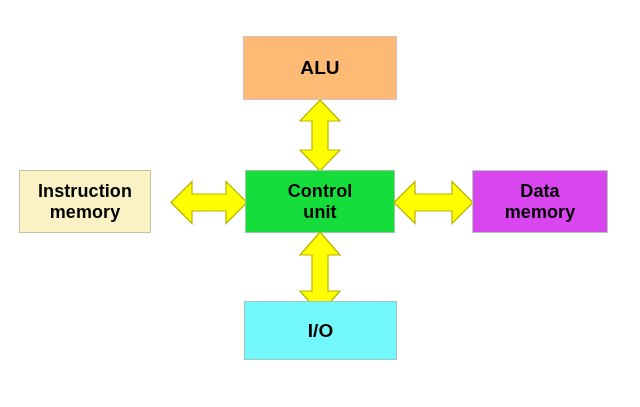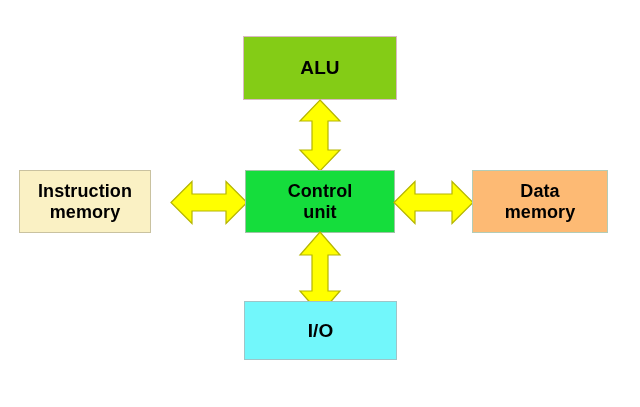--- a/index.html
+++ b/index.html
@@ -77,21 +77,21 @@
   #arrow-alu-control   { left: 298px; top: 99px;  width: 44px;  height: 73px; }
   #arrow-control-io    { left: 298px; top: 231px; width: 44px;  height: 84px; }
   #arrow-instr-control { left: 170px; top: 180px; width: 78px;  height: 45px; }
   #arrow-control-data  { left: 393px; top: 180px; width: 81px;  height: 45px; }
 </style>
 </head>
 <body style="background: rgb(255, 255, 255);">
 
 <div id="canvas">
 
-  <div class="block" id="block-alu" style="background: #84cc16; border-color: rgb(217, 185, 194);">
+  <div class="block" id="block-alu" style="background: #fdba74; border-color: rgb(217, 185, 194);">
     <span class="label">ALU</span>
   </div>
 
   <div class="arrow" id="arrow-alu-control">
     <svg viewBox="0 0 44 73" width="44" height="73" preserveAspectRatio="none">
       <polygon points="22,1 42,22 30,22 30,51 42,51 22,72 2,51 14,51 14,22 2,22" fill="#ffff00" stroke="#b5b500" stroke-width="1.2" stroke-linejoin="miter"></polygon>
     </svg>
   </div>
 
   <div class="block" id="block-instruction-memory" style="background: rgb(250, 241, 196); border-color: rgb(201, 194, 160);">
@@ -109,21 +109,21 @@
     <span class="label">Control
 unit</span>
   </div>
 
   <div class="arrow" id="arrow-control-data">
     <svg viewBox="0 0 81 45" width="81" height="45" preserveAspectRatio="none">
       <polygon points="1,22.5 22,1.5 22,14 59,14 59,1.5 80,22.5 59,43.5 59,31 22,31 22,43.5" fill="#ffff00" stroke="#b5b500" stroke-width="1.2" stroke-linejoin="miter"></polygon>
     </svg>
   </div>
 
-  <div class="block" id="block-data-memory" style="background: #fdba74; border-color: rgb(179, 204, 183);">
+  <div class="block" id="block-data-memory" style="background: #d946ef; border-color: rgb(179, 204, 183);">
     <span class="label">Data
 memory</span>
   </div>
 
   <div class="arrow" id="arrow-control-io">
     <svg viewBox="0 0 44 84" width="44" height="84" preserveAspectRatio="none">
       <polygon points="22,1 42,24 30,24 30,60 42,60 22,83 2,60 14,60 14,24 2,24" fill="#ffff00" stroke="#b5b500" stroke-width="1.2" stroke-linejoin="miter"></polygon>
     </svg>
   </div>
 

